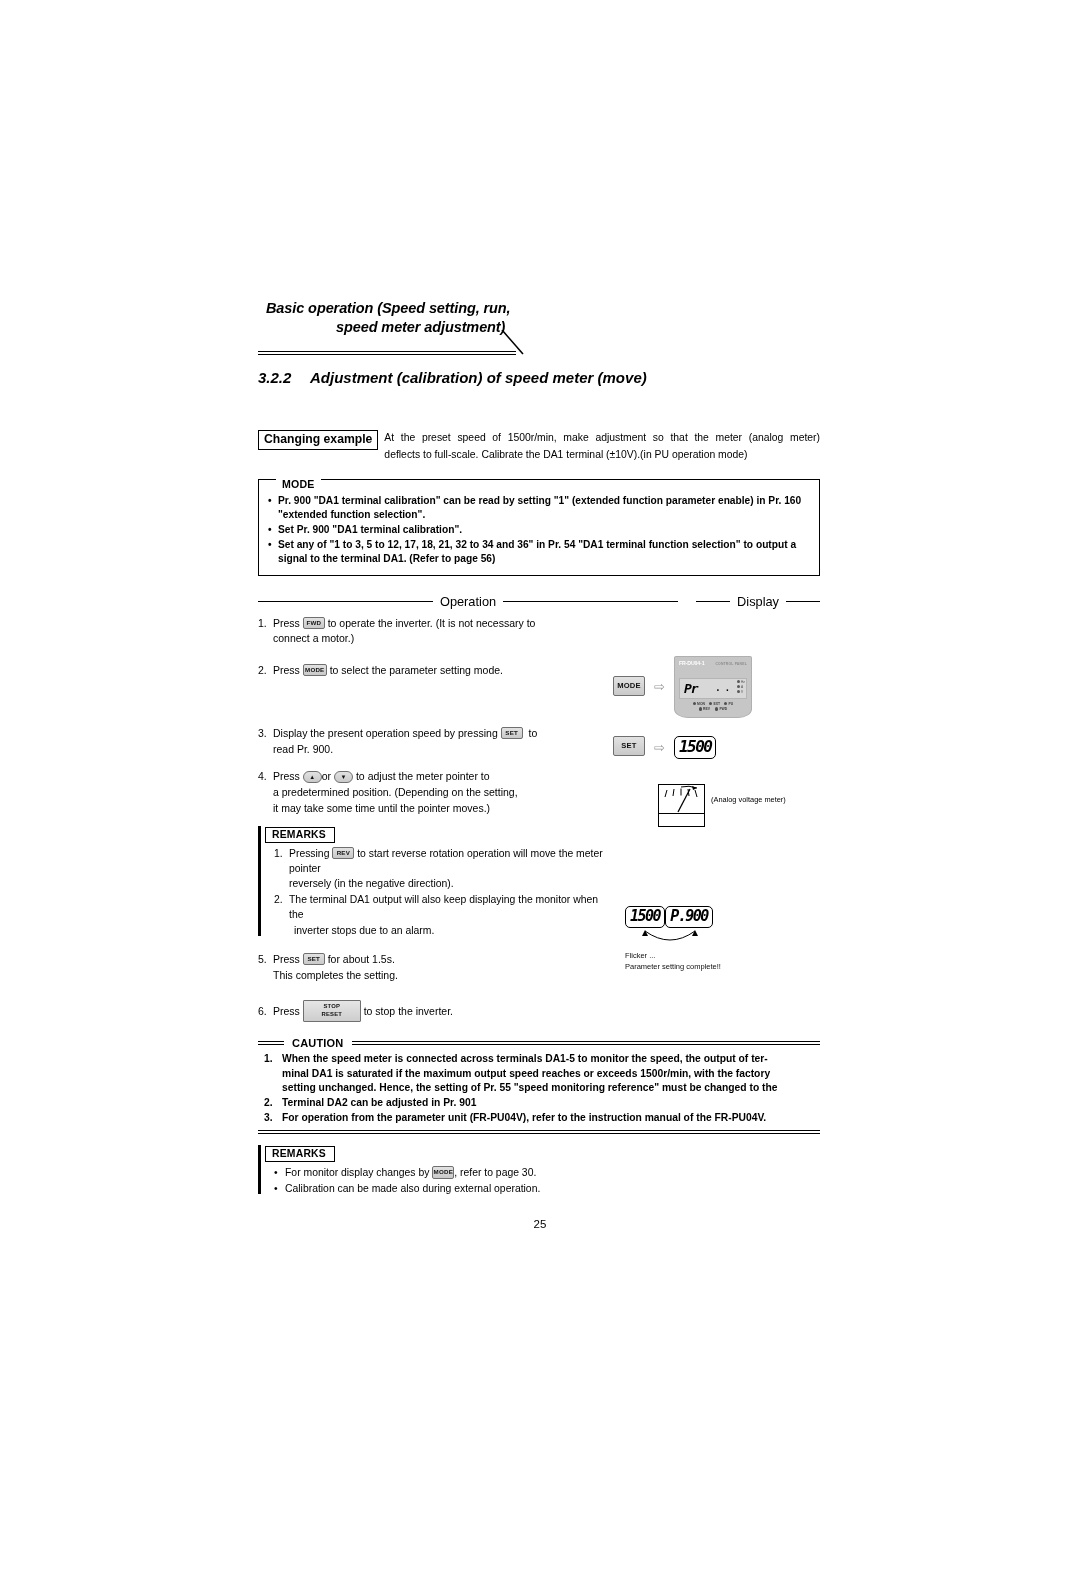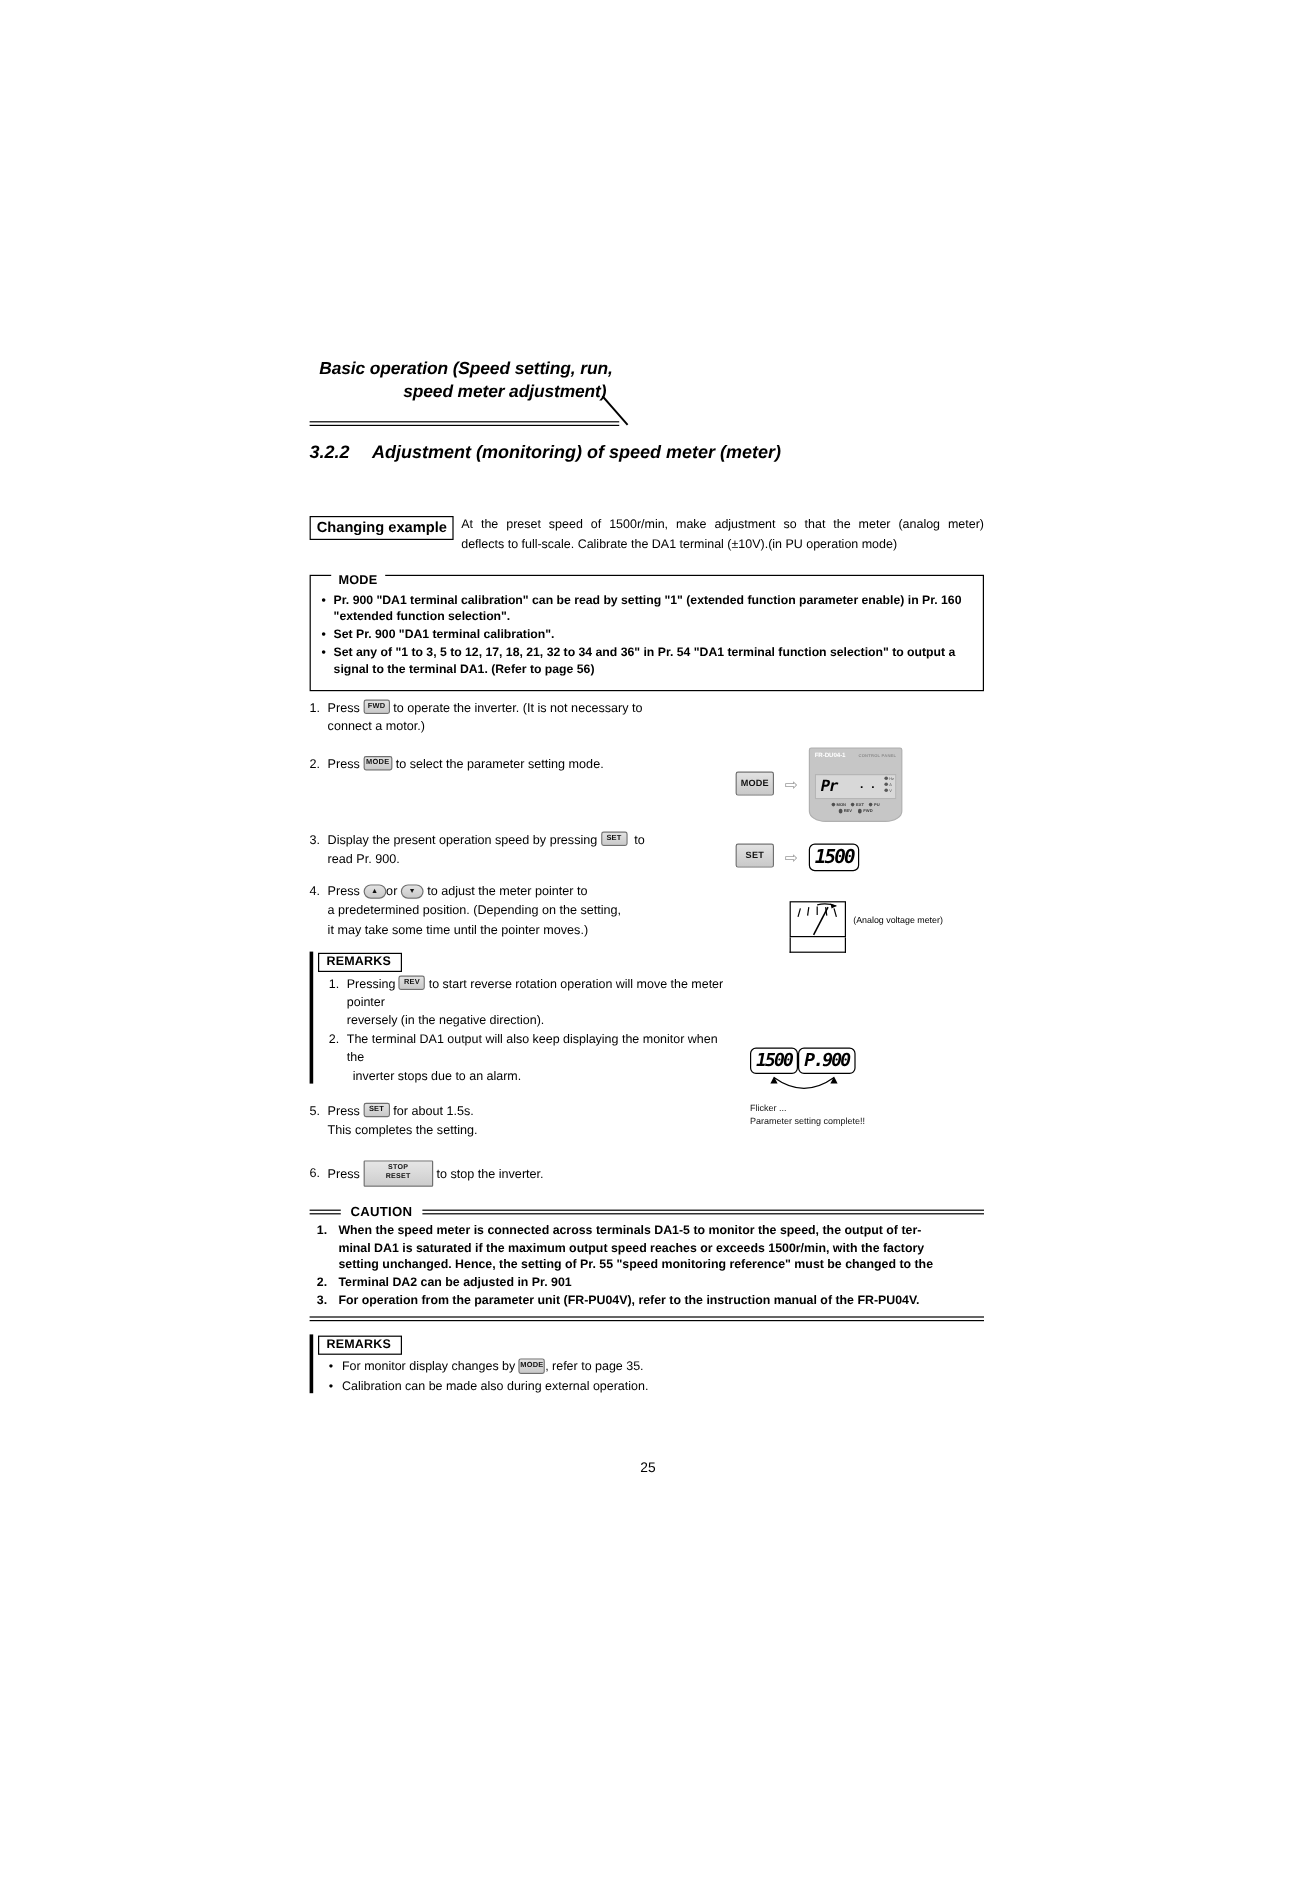--- a/index.html
+++ b/index.html
@@ -317,21 +317,21 @@
     <div class="line2">speed meter adjustment)</div>
     <div class="hdr-rule"></div>
     <div class="hdr-slash">
       <svg width="26" height="25" viewBox="0 0 26 25">
         <line x1="1" y1="0" x2="22" y2="24" stroke="#000" stroke-width="1.6"></line>
       </svg>
     </div>
   </div>
 
   <div class="section-title">
-    <span class="num">3.2.2</span><span>Adjustment (monitoring) of speed meter (meter)</span>
+    <span class="num">3.2.2</span><span>Adjustment (calibration) of speed meter (move)</span>
   </div>
 
   <div class="changing-example">
     <span class="ce-tag">Changing example</span>
     <div class="ce-body">
       <div class="ce-line1">At the preset speed of 1500r/min, make adjustment so that the meter (analog meter)</div>
     </div>
     <div class="ce-line2">deflects to full-scale. Calibrate the DA1 terminal (±10V).(in PU operation mode)</div>
   </div>
 
@@ -346,20 +346,29 @@
         <span class="bullet">•</span>
         <span class="ptxt">Set Pr. 900 "DA1 terminal calibration".</span>
       </div>
       <div class="point-item">
         <span class="bullet">•</span>
         <span class="ptxt">Set any of "1 to 3, 5 to 12, 17, 18, 21, 32 to 34 and 36" in Pr. 54 "DA1 terminal function selection" to output a signal to the terminal DA1. (Refer to page 56)</span>
       </div>
     </div>
   </div>
 
+  <div class="opdisp">
+    <span class="rule r1"></span>
+    <span class="lbl">Operation</span>
+    <span class="rule r2"></span>
+    <span class="gap"></span>
+    <span class="rule r3"></span>
+    <span class="lbl">Display</span>
+    <span class="rule r4"></span>
+  </div>
 
   <div class="cols">
 
     <div class="col-op">
 
       <div class="step" style="margin-top:4px;">
         <span class="n">1.</span>
         <span class="t">
           <span>Press</span>
           <span class="key">FWD</span>
@@ -582,21 +591,21 @@
     <div class="cau-bottom"></div>
   </div>
 
   <div class="remarks" style="margin-top:9px;">
     <div class="vbar"></div>
     <div class="rm-tag">REMARKS</div>
     <div class="rm-item bul">
       <span class="n">•</span>
       <span class="t">
         <span>For monitor display changes by</span>
-        <span class="key">MODE</span><span>, refer to page 35.</span>
+        <span class="key">MODE</span><span>, refer to page 30.</span>
       </span>
     </div>
     <div class="rm-item bul">
       <span class="n">•</span>
       <span class="t">Calibration can be made also during external operation.</span>
     </div>
   </div>
 
 </div>
 

